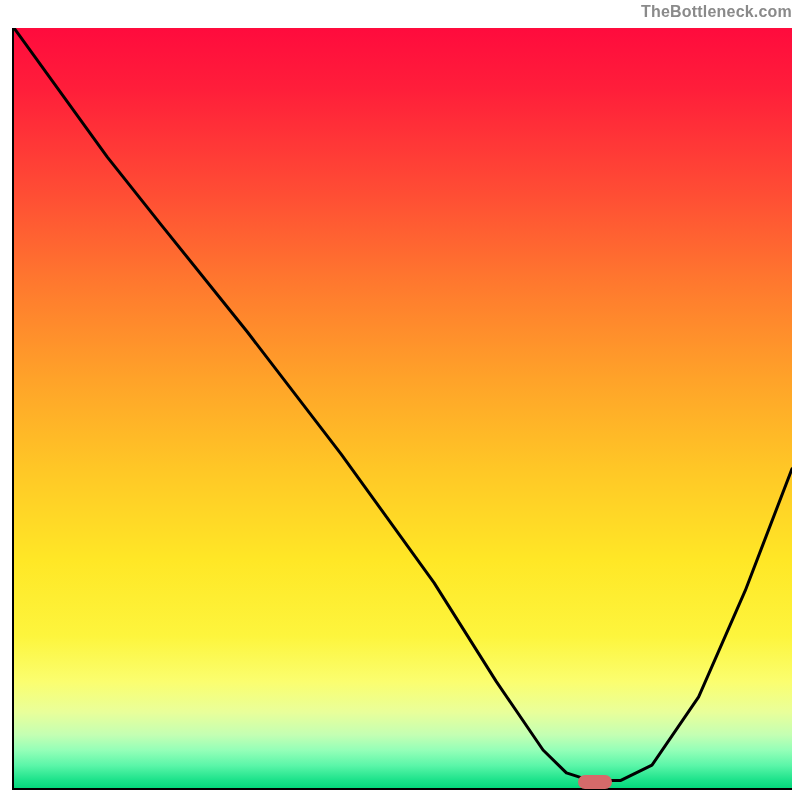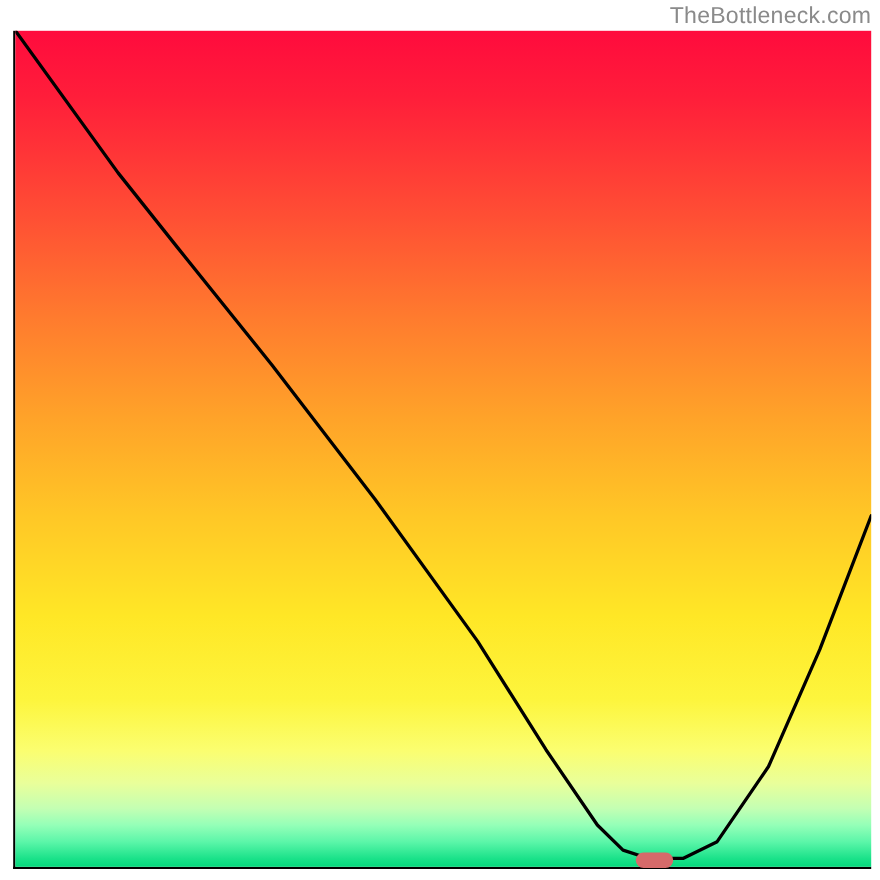--- a/index.html
+++ b/index.html
@@ -60,22 +60,22 @@
     height: 14px;
     border-radius: 8px;
     background: #d66a6a;
     transform: translate(-50%, -50%);
   }
   .watermark {
     position: absolute;
     top: 3px;
     right: 8px;
     color: #8a8a8a;
-    font-size: 21px;
-    font-weight: 400;
+    font-size: 16px;
+    font-weight: 700;
     letter-spacing: 0.2px;
   }
 </style>
 </head>
 <body>
 
 <div class="frame">
   <div class="watermark">TheBottleneck.com</div>
 
   <div class="plot-area">

